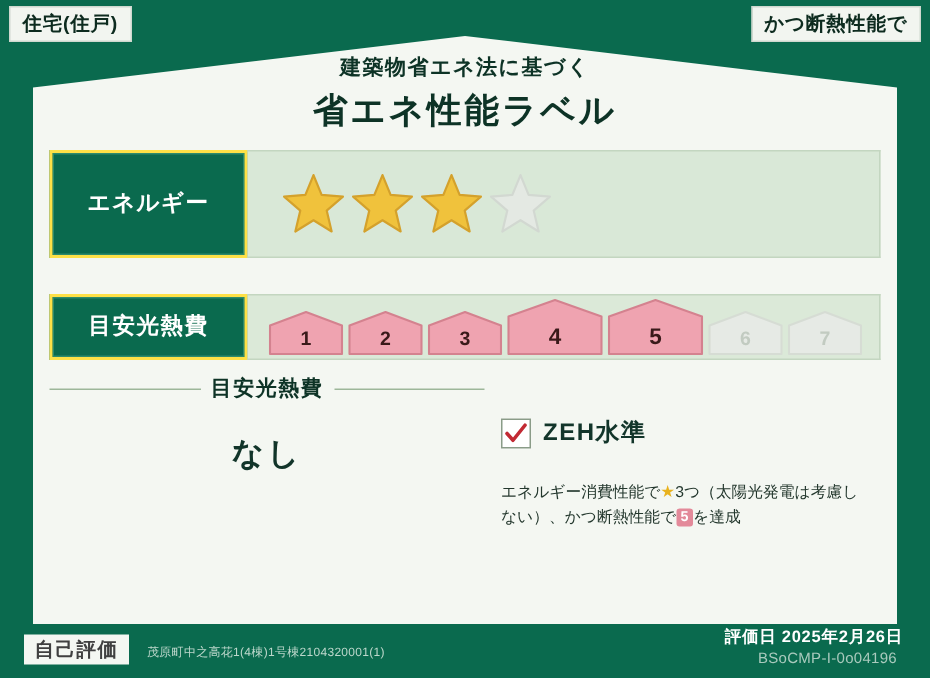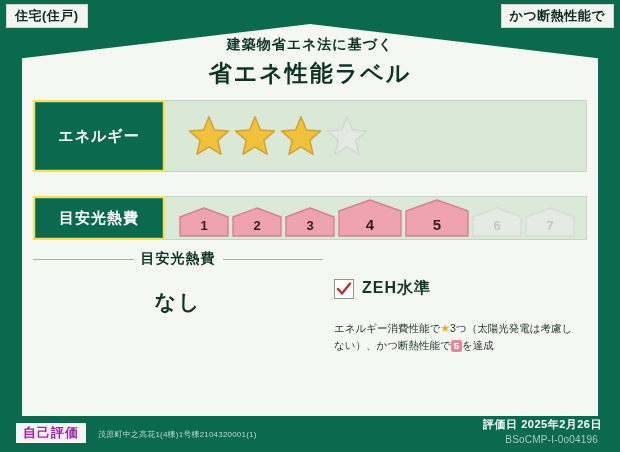--- a/index.html
+++ b/index.html
@@ -162,21 +162,21 @@
     vertical-align:middle;
   }
 
   
   .footer{
     position:absolute;left:0;right:0;bottom:0;height:40px;
     color:#ffffff;
   }
   .self-badge{
     position:absolute;left:16px;bottom:9px;
-    background:#f4f7f2;color:#a21caf;
+    background:#f4f7f2;color:#404040;
     font-weight:bold;font-size:13px;letter-spacing:1px;
     padding:3px 7px 4px;
     line-height:1;
     white-space:nowrap;
   }
   .addr{
     position:absolute;left:98px;bottom:12px;
     font-size:8px;color:#bcd7cb;letter-spacing:.2px;
     white-space:nowrap;
   }

